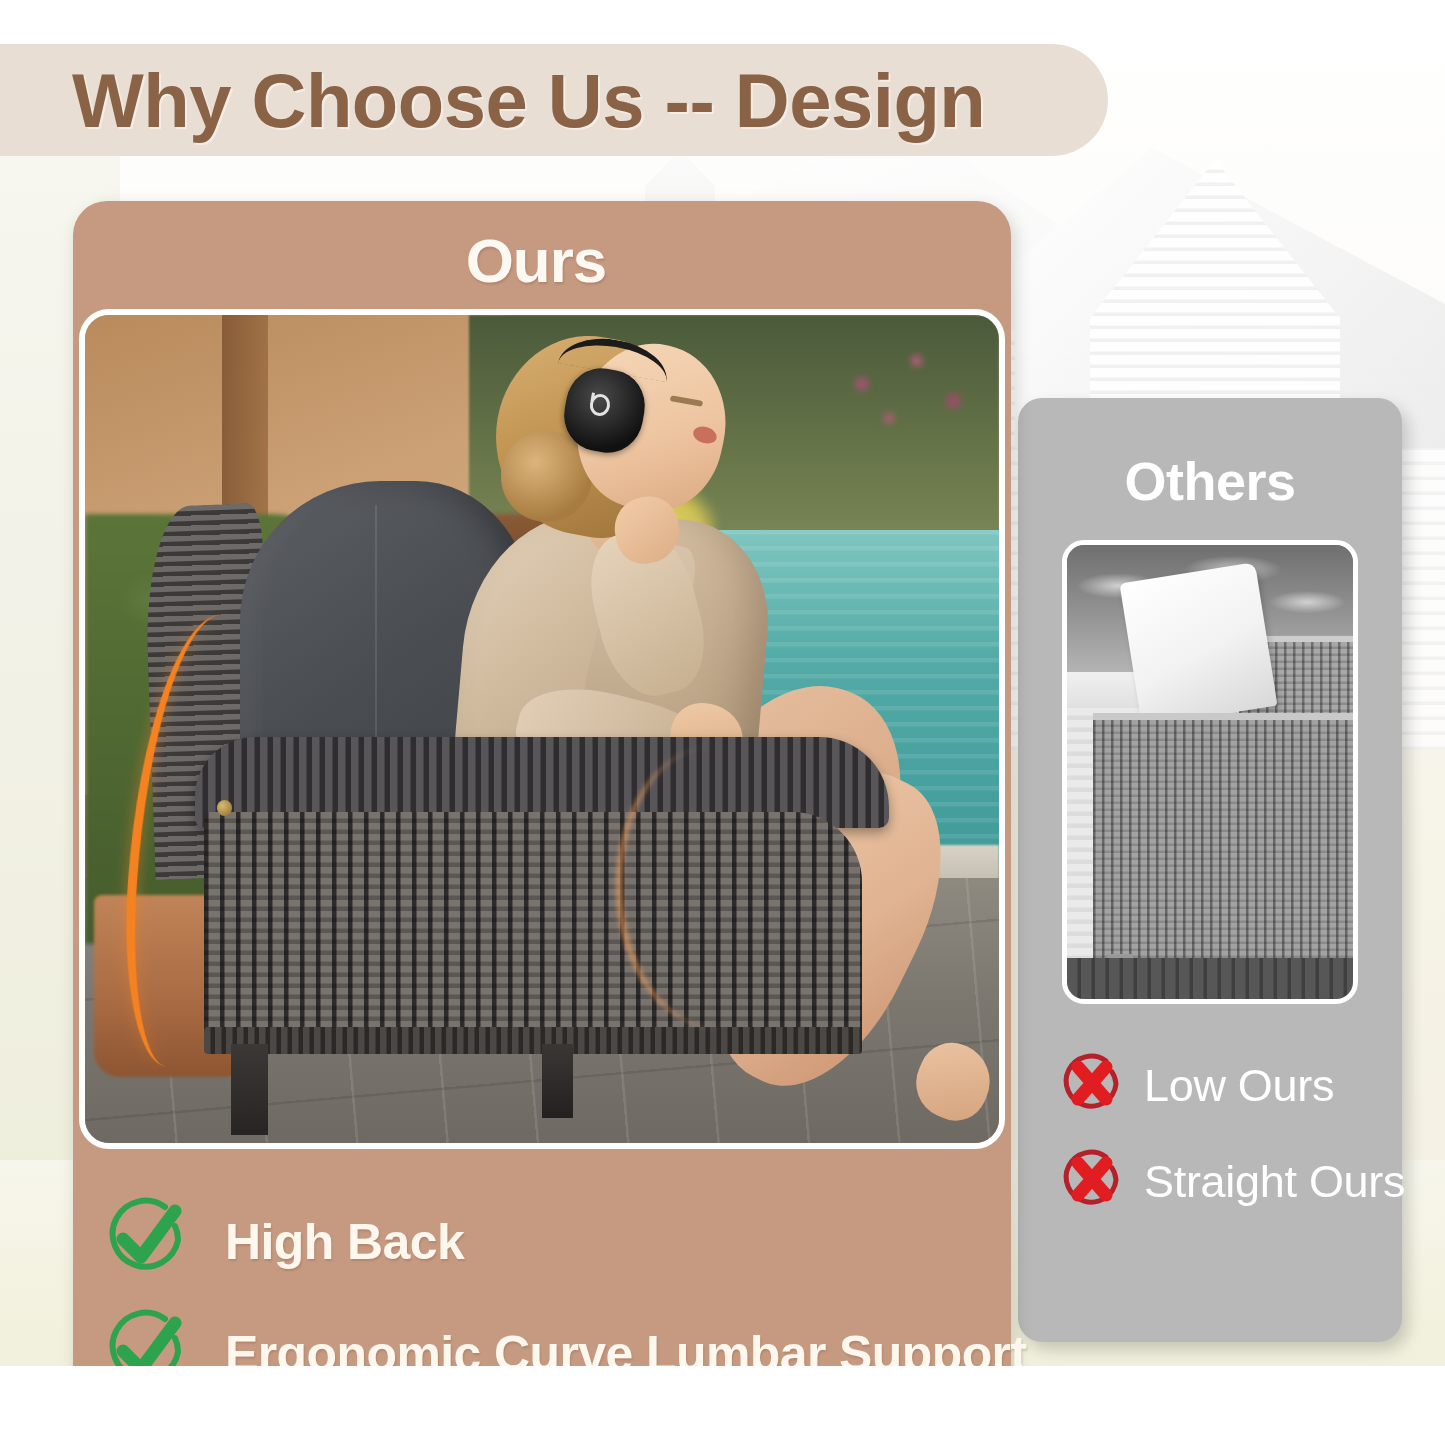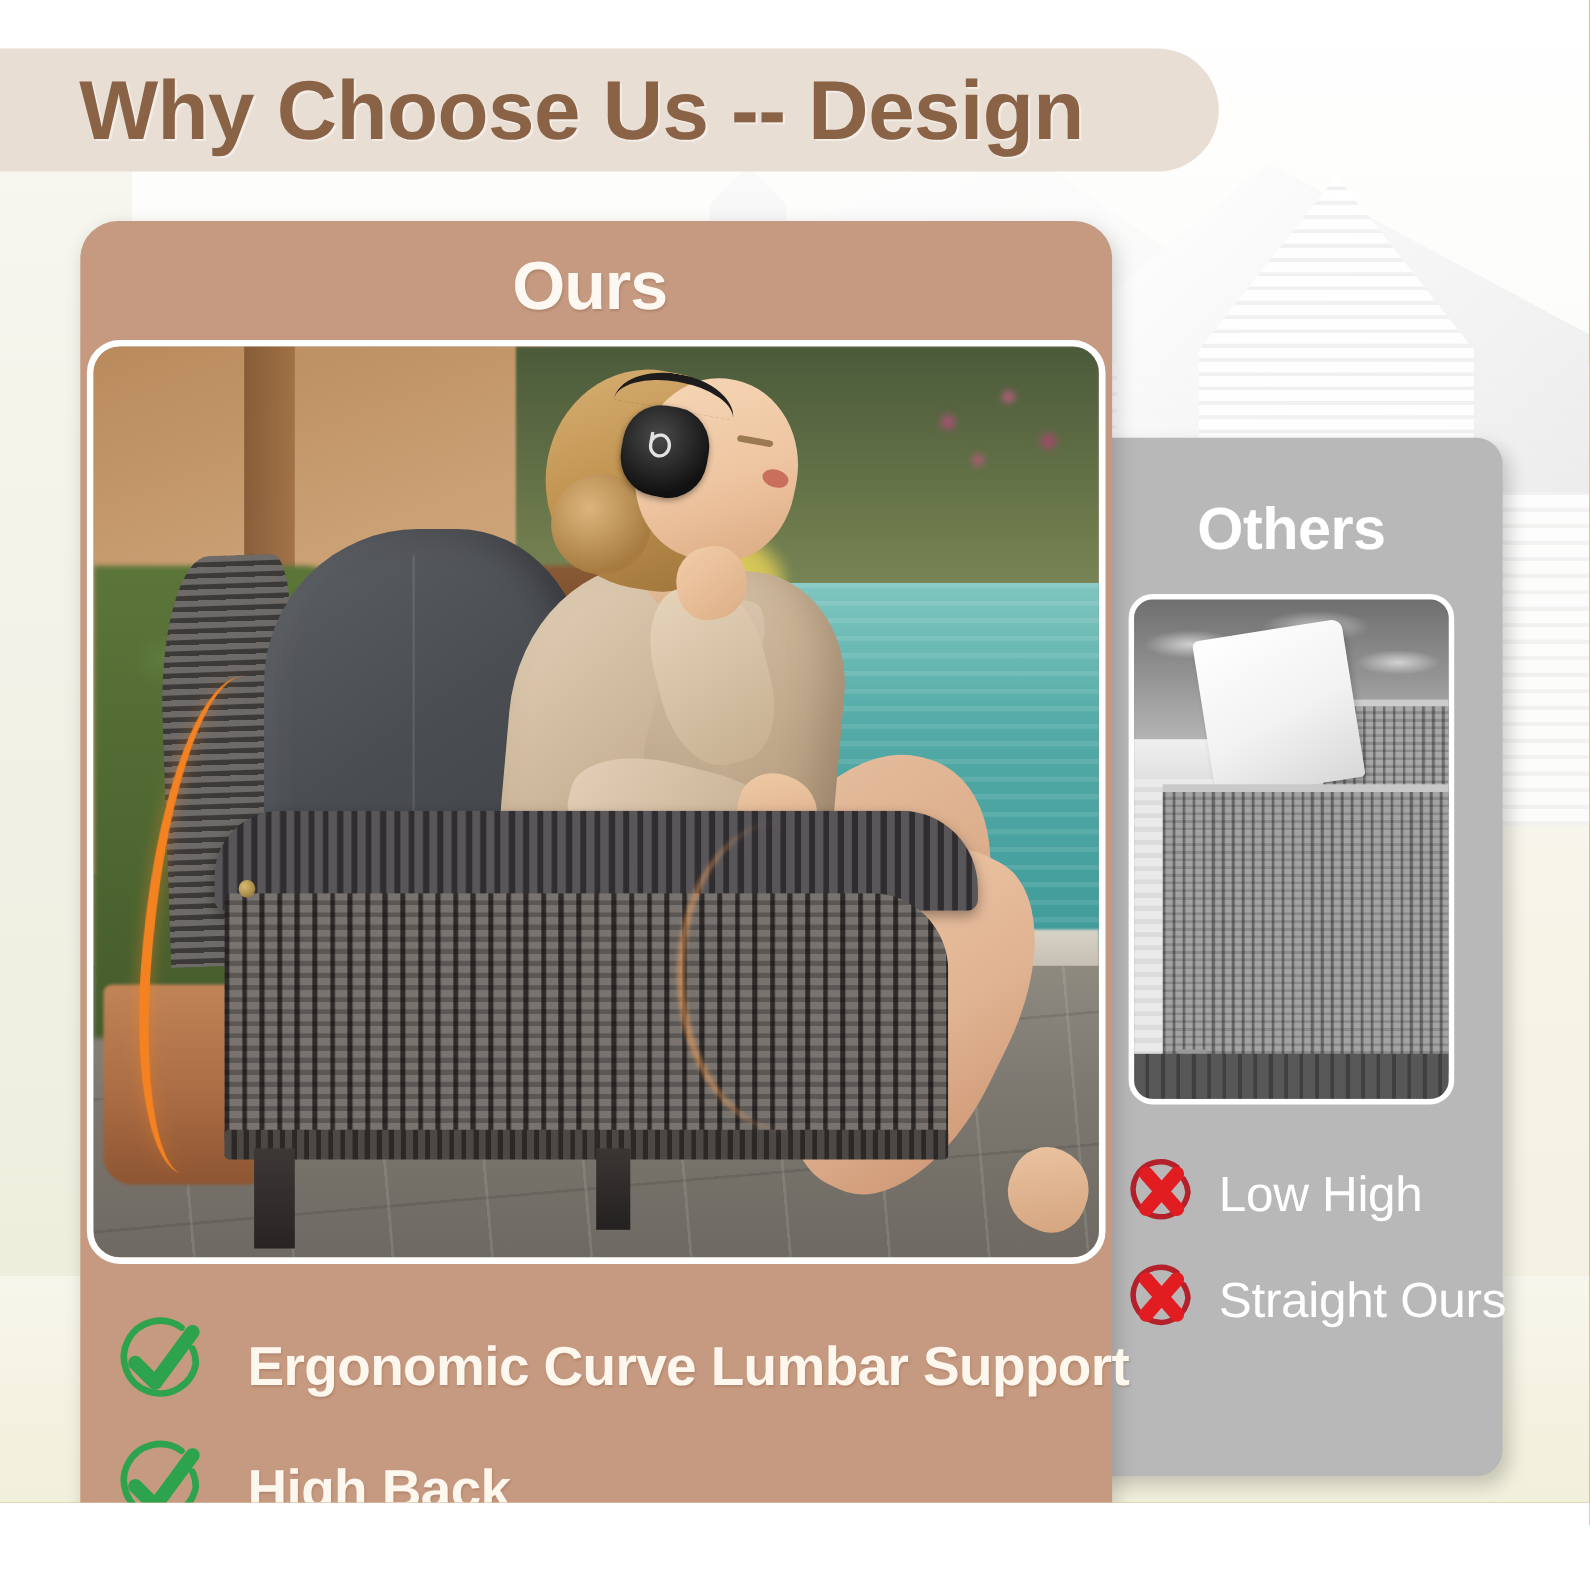--- a/index.html
+++ b/index.html
@@ -82,21 +82,21 @@
     font-size: 76px;
     font-weight: bold;
     color: #8a6246;
     letter-spacing: -0.5px;
     white-space: nowrap;
     text-shadow: 2px 2px 0 rgba(255,255,255,.45);
   }
 
   
   .others-card {
-    position: absolute; left: 982px; top: 398px;
+    position: absolute; left: 1018px; top: 398px;
     width: 384px; height: 944px;
     background: #b8b8b8;
     border-radius: 24px;
     box-shadow: 6px 8px 16px rgba(0,0,0,.18);
   }
   .others-title {
     position: absolute; left: 0; right: 0; top: 52px;
     text-align: center;
     font-size: 54px; font-weight: bold; color: #ffffff;
     letter-spacing: -0.5px;
@@ -515,21 +515,21 @@
 
     <div class="others-list">
 
       <div class="o-item">
         <span class="icon-slot">
           <svg width="74" height="74" viewBox="0 0 74 74">
             <path d="M52 14 A25 25 0 1 0 62 37 A25 25 0 0 0 58 25" fill="none" stroke="#b5212b" stroke-width="5" stroke-linecap="round"></path>
             <path d="M24 20 L52 52 M52 20 L24 52" fill="none" stroke="#e11d22" stroke-width="13" stroke-linecap="round"></path>
           </svg>
         </span>
-        <span class="o-label">Low High</span>
+        <span class="o-label">Low Ours</span>
       </div>
 
       <div class="o-item">
         <span class="icon-slot">
           <svg width="74" height="74" viewBox="0 0 74 74">
             <path d="M52 14 A25 25 0 1 0 62 37 A25 25 0 0 0 58 25" fill="none" stroke="#b5212b" stroke-width="5" stroke-linecap="round"></path>
             <path d="M24 20 L52 52 M52 20 L24 52" fill="none" stroke="#e11d22" stroke-width="13" stroke-linecap="round"></path>
           </svg>
         </span>
         <span class="o-label">Straight Ours</span>
@@ -591,29 +591,29 @@
 
     <div class="ours-list">
 
       <div class="u-item">
         <span class="icon-slot">
           <svg width="92" height="92" viewBox="0 0 92 92">
             <path d="M66 13 A33 33 0 1 0 79 46 A33 33 0 0 0 76 32" fill="none" stroke="#2ea34e" stroke-width="6" stroke-linecap="round"></path>
             <path d="M24 45 L42 63 L76 17" fill="none" stroke="#2ea34e" stroke-width="13" stroke-linecap="round" stroke-linejoin="round"></path>
           </svg>
         </span>
-        <span class="u-label">Ergonomic Curve Lumbar Support</span>
+        <span class="u-label">High Back</span>
       </div>
 
       <div class="u-item">
         <span class="icon-slot">
           <svg width="92" height="92" viewBox="0 0 92 92">
             <path d="M66 13 A33 33 0 1 0 79 46 A33 33 0 0 0 76 32" fill="none" stroke="#2ea34e" stroke-width="6" stroke-linecap="round"></path>
             <path d="M24 45 L42 63 L76 17" fill="none" stroke="#2ea34e" stroke-width="13" stroke-linecap="round" stroke-linejoin="round"></path>
           </svg>
         </span>
-        <span class="u-label">High Back</span>
+        <span class="u-label">Ergonomic Curve Lumbar Support</span>
       </div>
 
     </div>
   </div>
 
 </div>
 
 </body></html>

